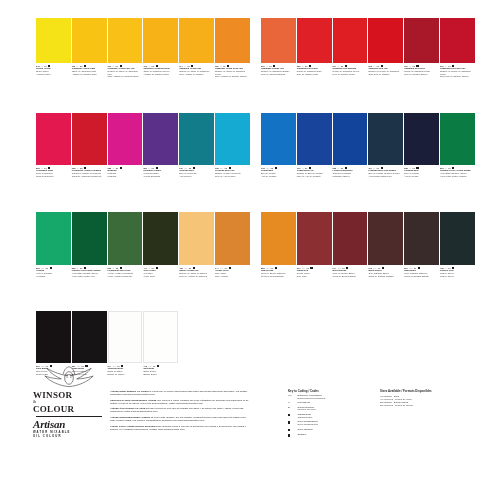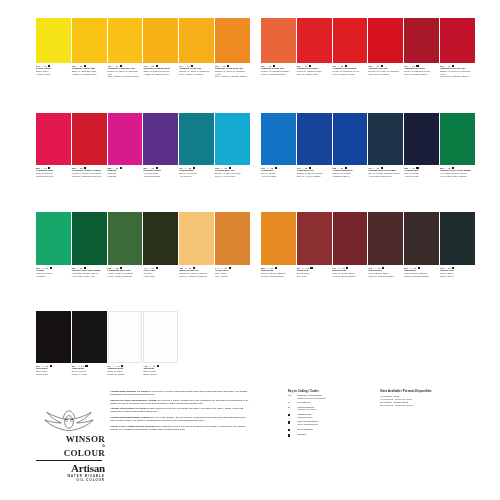--- a/index.html
+++ b/index.html
@@ -23,25 +23,25 @@
   .sym{display:inline-block;width:2.2px;height:2.2px;border:0.4px solid #231f20;box-sizing:border-box;}
   .sym.opaque{background:#231f20;}
   .sym.semiopaque{background:linear-gradient(135deg,#231f20 0 50%,#fff 50% 100%);}
   .sym.semitrans{background:linear-gradient(135deg,#fff 0 50%,#231f20 50% 100%);}
   .sym.trans{background:#fff;}
   .nm{font-size:2.2px;line-height:2.55px;font-weight:bold;color:#231f20;
       white-space:normal;word-break:break-word;}
   .tr{font-size:2.2px;line-height:2.55px;color:#3a3a3a;white-space:normal;word-break:break-word;}
 
   
-  .brand{position:absolute;left:33px;top:408px;width:72px;text-align:right;}
+  .brand{position:absolute;left:33px;top:364px;width:72px;text-align:left;}
   .wing{width:58px;height:26px;margin:0 auto;display:block;}
   .wn1{font-size:9px;letter-spacing:.3px;font-family:"Liberation Serif",serif;font-weight:bold;color:#231f20;line-height:10px;}
   .amp{font-size:4px;font-family:"Liberation Serif",serif;line-height:4px;}
-  .artisan{font-family:"Liberation Serif",serif;font-weight:bold;font-size:11px;line-height:12px;letter-spacing:-.2px;}
+  .artisan{font-family:"Liberation Serif",serif;font-style:italic;font-weight:bold;font-size:11px;line-height:12px;letter-spacing:-.2px;}
   .sub1{font-size:2.8px;letter-spacing:1.1px;line-height:4px;font-weight:bold;}
   .sub2{font-size:2.8px;letter-spacing:1.1px;line-height:4px;font-weight:bold;}
   .rule{height:.5px;background:#231f20;margin:1.5px auto;width:66px;}
 
   .blurb{position:absolute;left:110px;top:390px;width:140px;}
   .bp{margin:0 0 2.6px 0;font-size:2.5px;line-height:3.05px;color:#231f20;}
   .bp b{font-weight:bold;}
 
   .keybox{position:absolute;left:288px;top:389px;width:88px;}
   .kh{font-size:2.9px;font-weight:bold;line-height:4px;margin-bottom:1.6px;}

